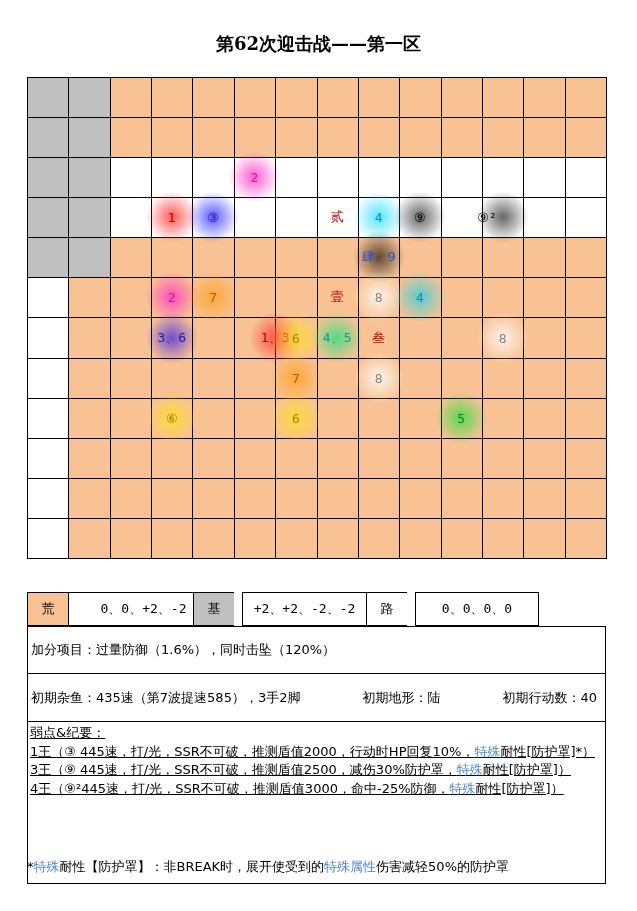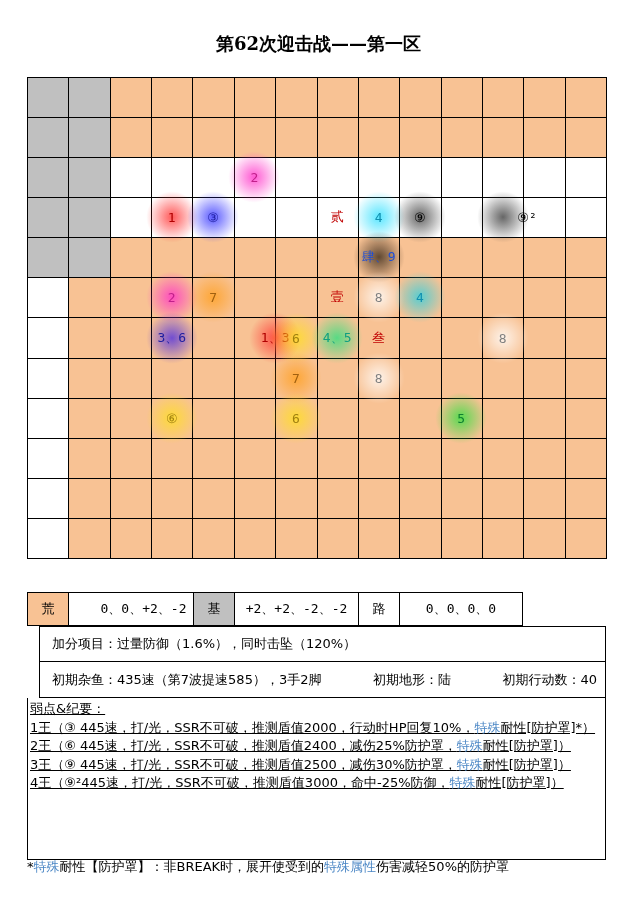--- a/index.html
+++ b/index.html
@@ -46,24 +46,24 @@
   .row1 > div {
     border: 1px solid #000; border-right: none; box-sizing: border-box;
     display: flex; align-items: center; justify-content: center;
     font-family: "DejaVu Sans Mono", monospace; font-size: 13px;
   }
   .row1 > div:last-child { border-right: 1px solid #000; }
   .lbl-hy { width: 41px; background: #f8c294; font-family: "DejaVu Sans", sans-serif !important; }
   .lbl-ji { width: 41px; background: #c0c0c0; font-family: "DejaVu Sans", sans-serif !important; }
   .lbl-lu { width: 41px; background: #fff; font-family: "DejaVu Sans", sans-serif !important; }
   .val { width: 125px; padding-left: 25px; }
-  .val3 { width: 124px; }
+  .val3 { width: 124px; margin-left: 8px; }
   .line {
     border: 1px solid #000; border-top: none; box-sizing: border-box;
-    padding: 0 12px; display: flex; align-items: center; height: 36px; font-size: 13px; margin-left: 12px;
+    padding: 0 3px; display: flex; align-items: center; height: 48px; font-size: 13px;
   }
   .line.top { border-top: 1px solid #000; }
   .line.row3 { justify-content: space-between; padding-right: 8px; }
   .notes {
     border: 1px solid #000; border-top: none; box-sizing: border-box;
     padding: 2px 2px 2px 2px; font-size: 13px; line-height: 18.5px; height: 162px; text-decoration: underline;
   }
   .hl { color: #4a86c5; }
   .footnote { position: absolute; left: 27px; top: 858px; font-size: 13px; }
 </style>
@@ -249,21 +249,21 @@
     <div class="glow" style="left: 171.76px; top: 217.28px; background: radial-gradient(circle, rgba(255, 48, 48, 0.8) 0%, rgba(255, 48, 48, 0.4) 35%, rgba(255, 48, 48, 0) 70%);"></div>
     <div class="mk" style="left: 171.76px; top: 217.28px; color: rgb(176, 0, 0);">1</div>
     <div class="glow" style="left: 213.12px; top: 217.28px; background: radial-gradient(circle, rgba(48, 48, 255, 0.8) 0%, rgba(48, 48, 255, 0.4) 35%, rgba(48, 48, 255, 0) 70%);"></div>
     <div class="mk" style="left: 213.12px; top: 217.28px; color: rgb(32, 32, 160);">③</div>
     <div class="mk" style="left: 337.2px; top: 217.28px; color: rgb(192, 0, 0);">贰</div>
     <div class="glow" style="left: 378.56px; top: 217.28px; background: radial-gradient(circle, rgba(48, 224, 255, 0.8) 0%, rgba(48, 224, 255, 0.4) 35%, rgba(48, 224, 255, 0) 70%);"></div>
     <div class="mk" style="left: 378.56px; top: 217.28px; color: rgb(16, 144, 176);">4</div>
     <div class="glow" style="left: 419.92px; top: 217.28px; background: radial-gradient(circle, rgba(64, 64, 64, 0.8) 0%, rgba(64, 64, 64, 0.4) 35%, rgba(64, 64, 64, 0) 70%);"></div>
     <div class="mk" style="left: 419.92px; top: 217.28px; color: rgb(0, 0, 0);">⑨</div>
     <div class="glow" style="left: 502.64px; top: 217.28px; background: radial-gradient(circle, rgba(64, 64, 64, 0.8) 0%, rgba(64, 64, 64, 0.4) 35%, rgba(64, 64, 64, 0) 70%);"></div>
-    <div class="mk" style="left: 527px; top: 217.28px; color: rgb(0, 0, 0);">⑨²</div>
+    <div class="mk" style="left: 487px; top: 217.28px; color: rgb(0, 0, 0);">⑨²</div>
     <div class="glow" style="left: 378.56px; top: 257.36px; background: radial-gradient(circle, rgba(58, 42, 26, 0.8) 0%, rgba(58, 42, 26, 0.4) 35%, rgba(58, 42, 26, 0) 70%);"></div>
     <div class="mk" style="left: 378.56px; top: 257.36px; color: #1d4ed8;">肆、9</div>
     <div class="glow" style="left: 171.76px; top: 297.44px; background: radial-gradient(circle, rgba(255, 48, 200, 0.8) 0%, rgba(255, 48, 200, 0.4) 35%, rgba(255, 48, 200, 0) 70%);"></div>
     <div class="mk" style="left: 171.76px; top: 297.44px; color: rgb(192, 32, 138);">2</div>
     <div class="glow" style="left: 213.12px; top: 297.44px; background: radial-gradient(circle, rgba(255, 160, 32, 0.8) 0%, rgba(255, 160, 32, 0.4) 35%, rgba(255, 160, 32, 0) 70%);"></div>
     <div class="mk" style="left: 213.12px; top: 297.44px; color: rgb(160, 96, 16);">7</div>
     <div class="mk" style="left: 337.2px; top: 297.44px; color: rgb(192, 0, 0);">壹</div>
     <div class="glow" style="left: 378.56px; top: 297.44px; background: radial-gradient(circle, rgba(255, 255, 255, 0.8) 0%, rgba(255, 255, 255, 0.4) 35%, rgba(255, 255, 255, 0) 70%);"></div>
     <div class="mk" style="left: 378.56px; top: 297.44px; color: rgb(128, 128, 128);">8</div>
     <div class="glow" style="left: 419.92px; top: 297.44px; background: radial-gradient(circle, rgba(48, 208, 224, 0.8) 0%, rgba(48, 208, 224, 0.4) 35%, rgba(48, 208, 224, 0) 70%);"></div>
@@ -302,19 +302,18 @@
   </div>
   <div class="line top">加分项目：过量防御（1.6%），同时击坠（120%）</div>
   <div class="line row3">
     <span>初期杂鱼：435速（第7波提速585），3手2脚</span>
     <span>初期地形：陆</span>
     <span>初期行动数：40</span>
   </div>
   <div class="notes">
     <div>弱点&amp;纪要：</div>
     <div><span>1王（③ 445速，打/光，SSR不可破，推测盾值2000，行动时HP回复10%，</span><span class="hl">特殊</span><span>耐性[防护罩]*）</span></div>
-    <div><span>2王（⑥ 445速，打/光，SSR不可破，推测盾值2400，减伤25%防护罩，</span><span class="hl">特殊</span><span>耐性[防护罩]）</span></div>
     <div><span>3王（⑨ 445速，打/光，SSR不可破，推测盾值2500，减伤30%防护罩，</span><span class="hl">特殊</span><span>耐性[防护罩]）</span></div>
     <div><span>4王（⑨²445速，打/光，SSR不可破，推测盾值3000，命中-25%防御，</span><span class="hl">特殊</span><span>耐性[防护罩]）</span></div>
   </div>
 </div>
 
 <div class="footnote"><span>*</span><span class="hl">特殊</span><span>耐性【防护罩】：非BREAK时，展开使受到的</span><span class="hl">特殊属性</span><span>伤害减轻50%的防护罩</span></div>
 
 </body></html>

